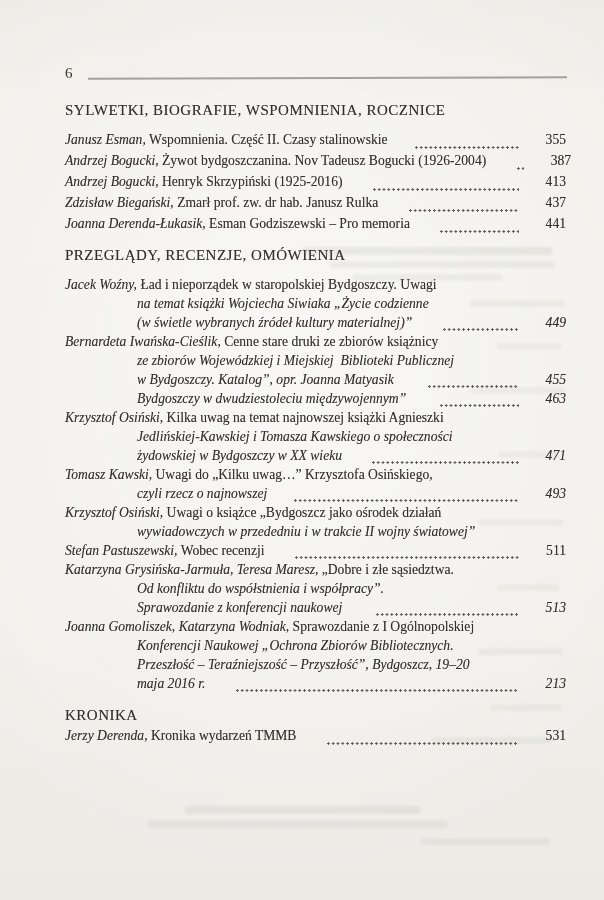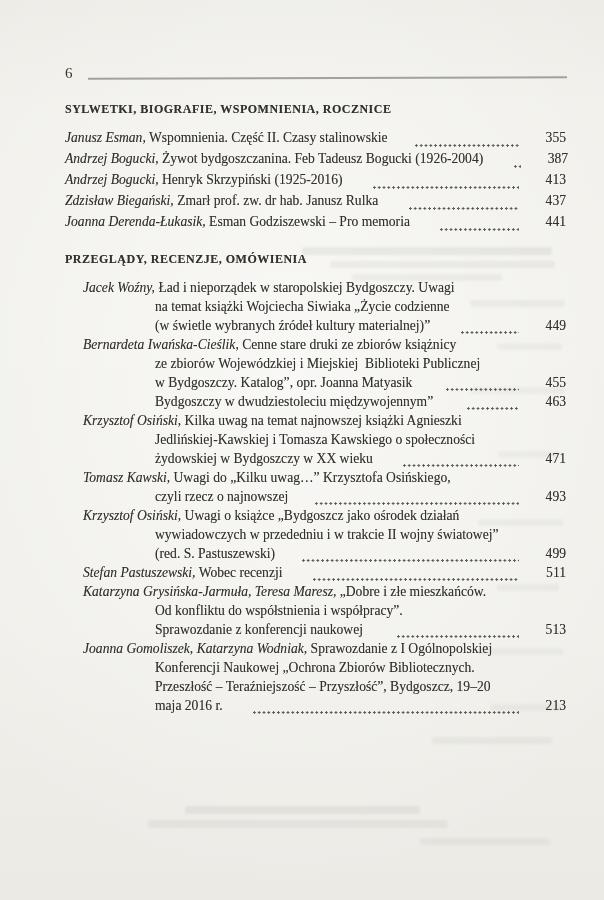--- a/index.html
+++ b/index.html
@@ -38,37 +38,37 @@
   }
   .rule{
     flex:1;
     height:2px;
     margin:0 0 3px 15px;
     background:var(--rule,#8f8d89);
     opacity:.8;
     transform:rotate(-0.15deg);
   }
   .sect{
-    font-size:12px;
-    font-weight:bold;
+    font-size:15px;
+    font-weight:normal;
     letter-spacing:.5px;
     margin:20px 0 10px 0;
     text-shadow:0 0 .6px rgba(40,38,35,.45);
   }
-  .sect.mid{ margin:20px 0 11px 0; }
+  .sect.mid{ margin:13px 0 11px 0; }
   .sect.tail{ margin:14px 0 1px 0; }
   .entries{
     font-size:13.6px;
     text-shadow:0 0 .5px rgba(45,42,39,.4);
   }
   .entries.s1{ line-height:21px; }
-  .entries.s2{ line-height:19px;margin-left:18px; }
+  .entries.s2{ line-height:19px; }
   .entries.s3{ line-height:21px; }
   .line{ white-space:pre-wrap;gap:24px; }
-  .line.cont{ padding-left:72px; }
+  .line.cont{ padding-left:72px;font-style:italic; }
   .line.last{
     display:flex;
     align-items:baseline;
   }
   .line.last .linetext{ white-space:pre; }
   .it{ font-style:italic; }
   .leader{
     flex:1;
     min-width:8px;
     height:12px;
@@ -110,21 +110,21 @@
     <span class="rule"></span>
   </header>
 
   <section>
     <h2 class="sect">SYLWETKI, BIOGRAFIE, WSPOMNIENIA, ROCZNICE</h2>
     <div class="entries s1">
         <div class="entry">
           <div class="line last"><span class="linetext"><span class="it">Janusz Esman,</span><span> Wspomnienia. Część II. Czasy stalinowskie</span></span><span class="leader"></span><span class="pagenum">355</span></div>
         </div>
         <div class="entry">
-          <div class="line last"><span class="linetext"><span class="it">Andrzej Bogucki,</span><span> Żywot bydgoszczanina. Feb Tadeusz Bogucki (1926-2004) </span></span><span class="leader"></span><span class="pagenum">387</span></div>
+          <div class="line last"><span class="linetext"><span class="it">Andrzej Bogucki,</span><span> Żywot bydgoszczanina. Nov Tadeusz Bogucki (1926-2004) </span></span><span class="leader"></span><span class="pagenum">387</span></div>
         </div>
         <div class="entry">
           <div class="line last"><span class="linetext"><span class="it">Andrzej Bogucki,</span><span> Henryk Skrzypiński (1925-2016) </span></span><span class="leader"></span><span class="pagenum">413</span></div>
         </div>
         <div class="entry">
           <div class="line last"><span class="linetext"><span class="it">Zdzisław Biegański,</span><span> Zmarł prof. zw. dr hab. Janusz Rulka </span></span><span class="leader"></span><span class="pagenum">437</span></div>
         </div>
         <div class="entry">
           <div class="line last"><span class="linetext"><span class="it">Joanna Derenda-Łukasik,</span><span> Esman Godziszewski – Pro memoria </span></span><span class="leader"></span><span class="pagenum">441</span></div>
         </div>
@@ -152,33 +152,40 @@
           <div class="line cont"><span class="linetext"><span>Jedlińskiej-Kawskiej i Tomasza Kawskiego o społeczności</span></span></div>
           <div class="line cont last"><span class="linetext"><span>żydowskiej w Bydgoszczy w XX wieku </span></span><span class="leader"></span><span class="pagenum">471</span></div>
         </div>
         <div class="entry">
           <div class="line"><span class="linetext"><span class="it">Tomasz Kawski,</span><span> Uwagi do „Kilku uwag…” Krzysztofa Osińskiego,</span></span></div>
           <div class="line cont last"><span class="linetext"><span>czyli rzecz o najnowszej</span></span><span class="leader"></span><span class="pagenum">493</span></div>
         </div>
         <div class="entry">
           <div class="line"><span class="linetext"><span class="it">Krzysztof Osiński,</span><span> Uwagi o książce „Bydgoszcz jako ośrodek działań</span></span></div>
           <div class="line cont"><span class="linetext"><span>wywiadowczych w przededniu i w trakcie II wojny światowej”</span></span></div>
-          <div class="line cont last"><span class="linetext"><span>(red. S. Pastuszewski)</span></span><span class="leader"></span><span class="pagenum">499</span></div>
         </div>
         <div class="entry">
           <div class="line last"><span class="linetext"><span class="it">Stefan Pastuszewski,</span><span> Wobec recenzji </span></span><span class="leader"></span><span class="pagenum">511</span></div>
         </div>
         <div class="entry">
-          <div class="line"><span class="linetext"><span class="it">Katarzyna Grysińska-Jarmuła, Teresa Maresz,</span><span> „Dobre i złe mieszkańców.</span></span></div>
+          <div class="line"><span class="linetext"><span class="it">Katarzyna Grysińska-Jarmuła, Teresa Maresz,</span><span> „Dobre i złe sąsiedztwa.</span></span></div>
           <div class="line cont"><span class="linetext"><span>Od konfliktu do współstnienia i współpracy”.</span></span></div>
           <div class="line cont last"><span class="linetext"><span>Sprawozdanie z konferencji naukowej  </span></span><span class="leader"></span><span class="pagenum">513</span></div>
         </div>
         <div class="entry">
           <div class="line"><span class="linetext"><span class="it">Joanna Gomoliszek, Katarzyna Wodniak,</span><span> Sprawozdanie z I Ogólnopolskiej</span></span></div>
           <div class="line cont"><span class="linetext"><span>Konferencji Naukowej „Ochrona Zbiorów Bibliotecznych.</span></span></div>
           <div class="line cont"><span class="linetext"><span>Przeszłość – Teraźniejszość – Przyszłość”, Bydgoszcz, 19–20</span></span></div>
           <div class="line cont last"><span class="linetext"><span>maja 2016 r. </span></span><span class="leader"></span><span class="pagenum">213</span></div>
         </div>
       </div>
   </section>
 
+  <section>
+    <h2 class="sect tail">KRONIKA</h2>
+    <div class="entries s3">
+        <div class="entry">
+          <div class="line last"><span class="linetext"><span class="it">Jerzy Derenda,</span><span> Kronika wydarzeń TMMB </span></span><span class="leader"></span><span class="pagenum">531</span></div>
+        </div>
+      </div>
+  </section>
 
 </div>
 
 </body></html>

